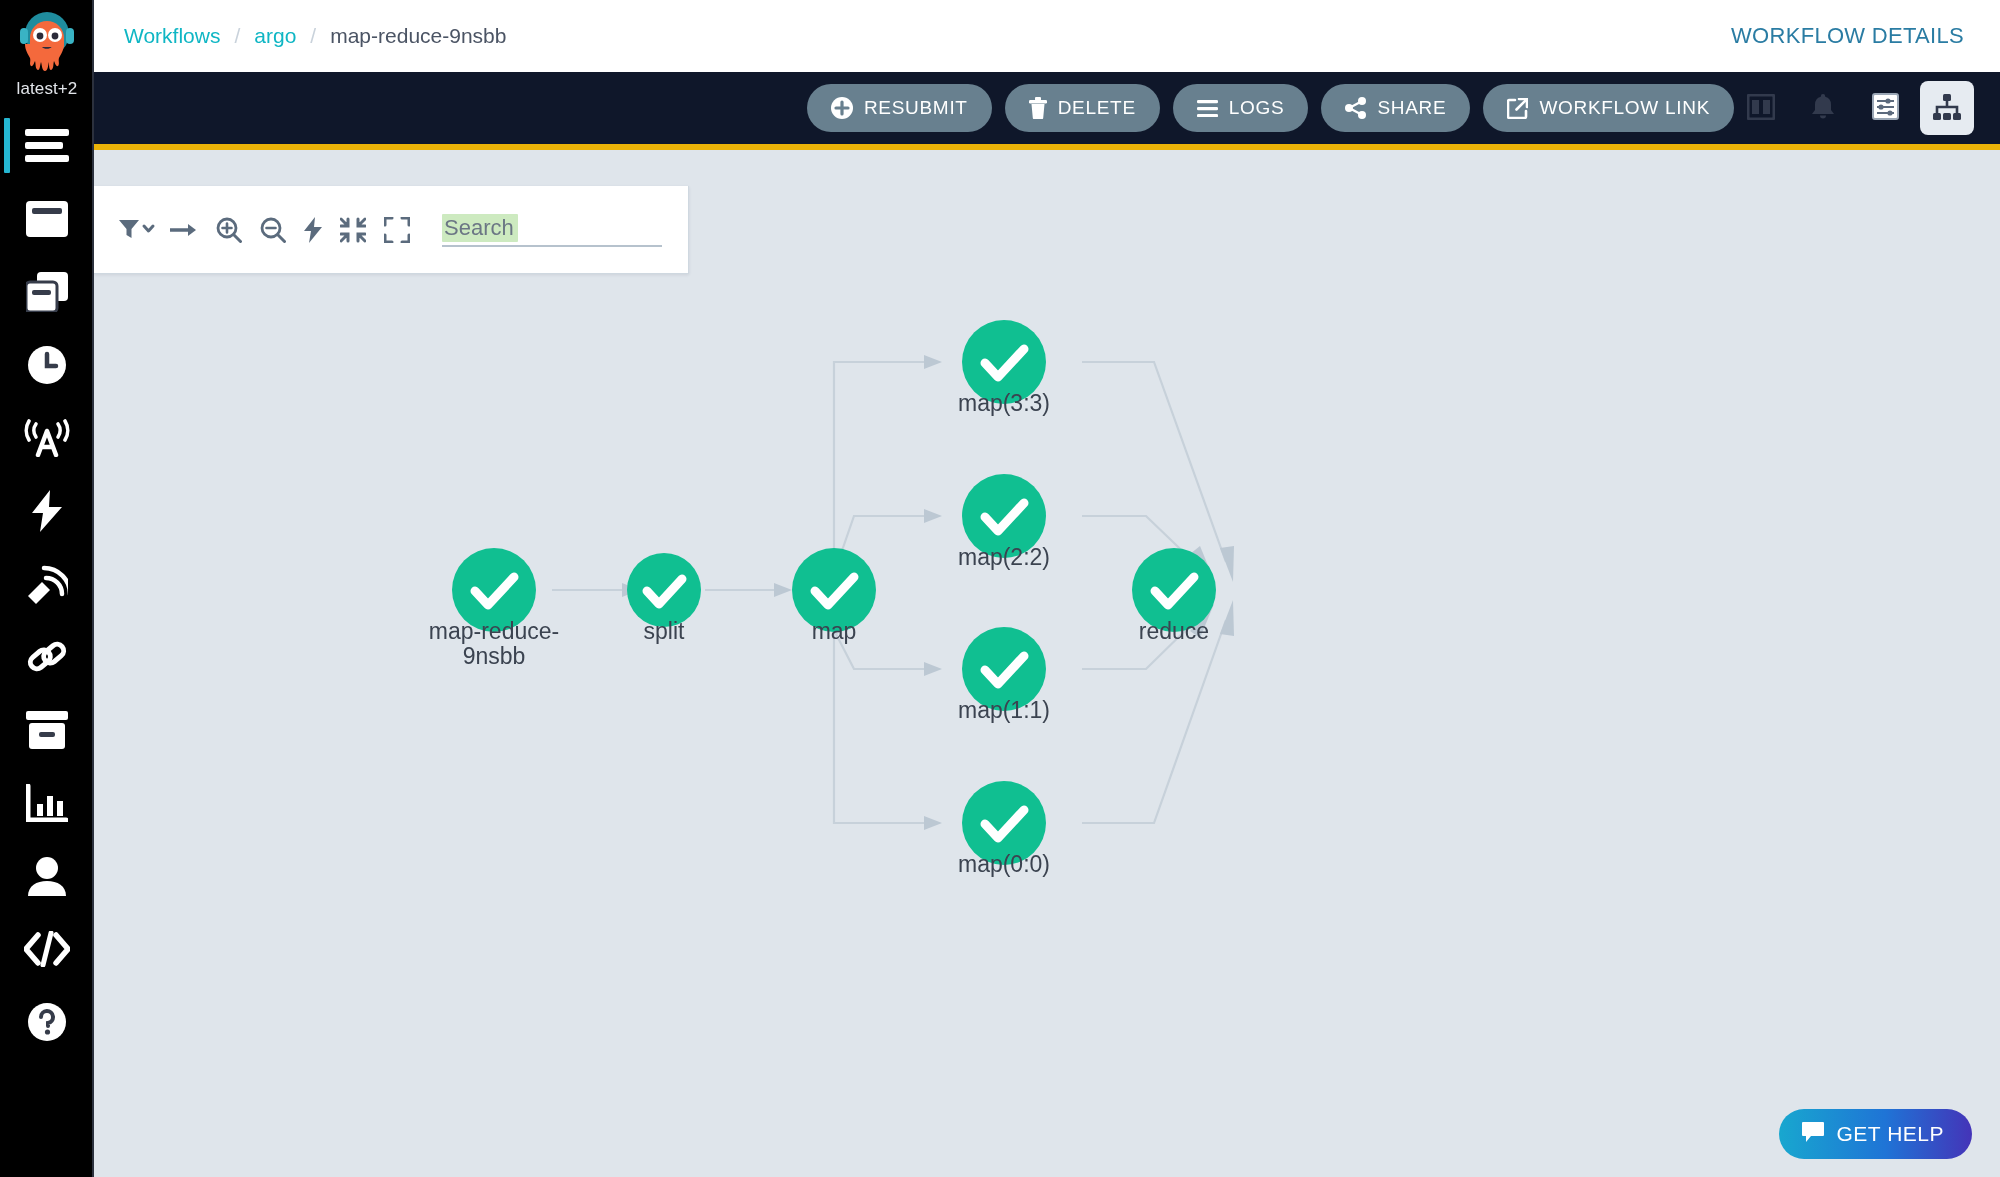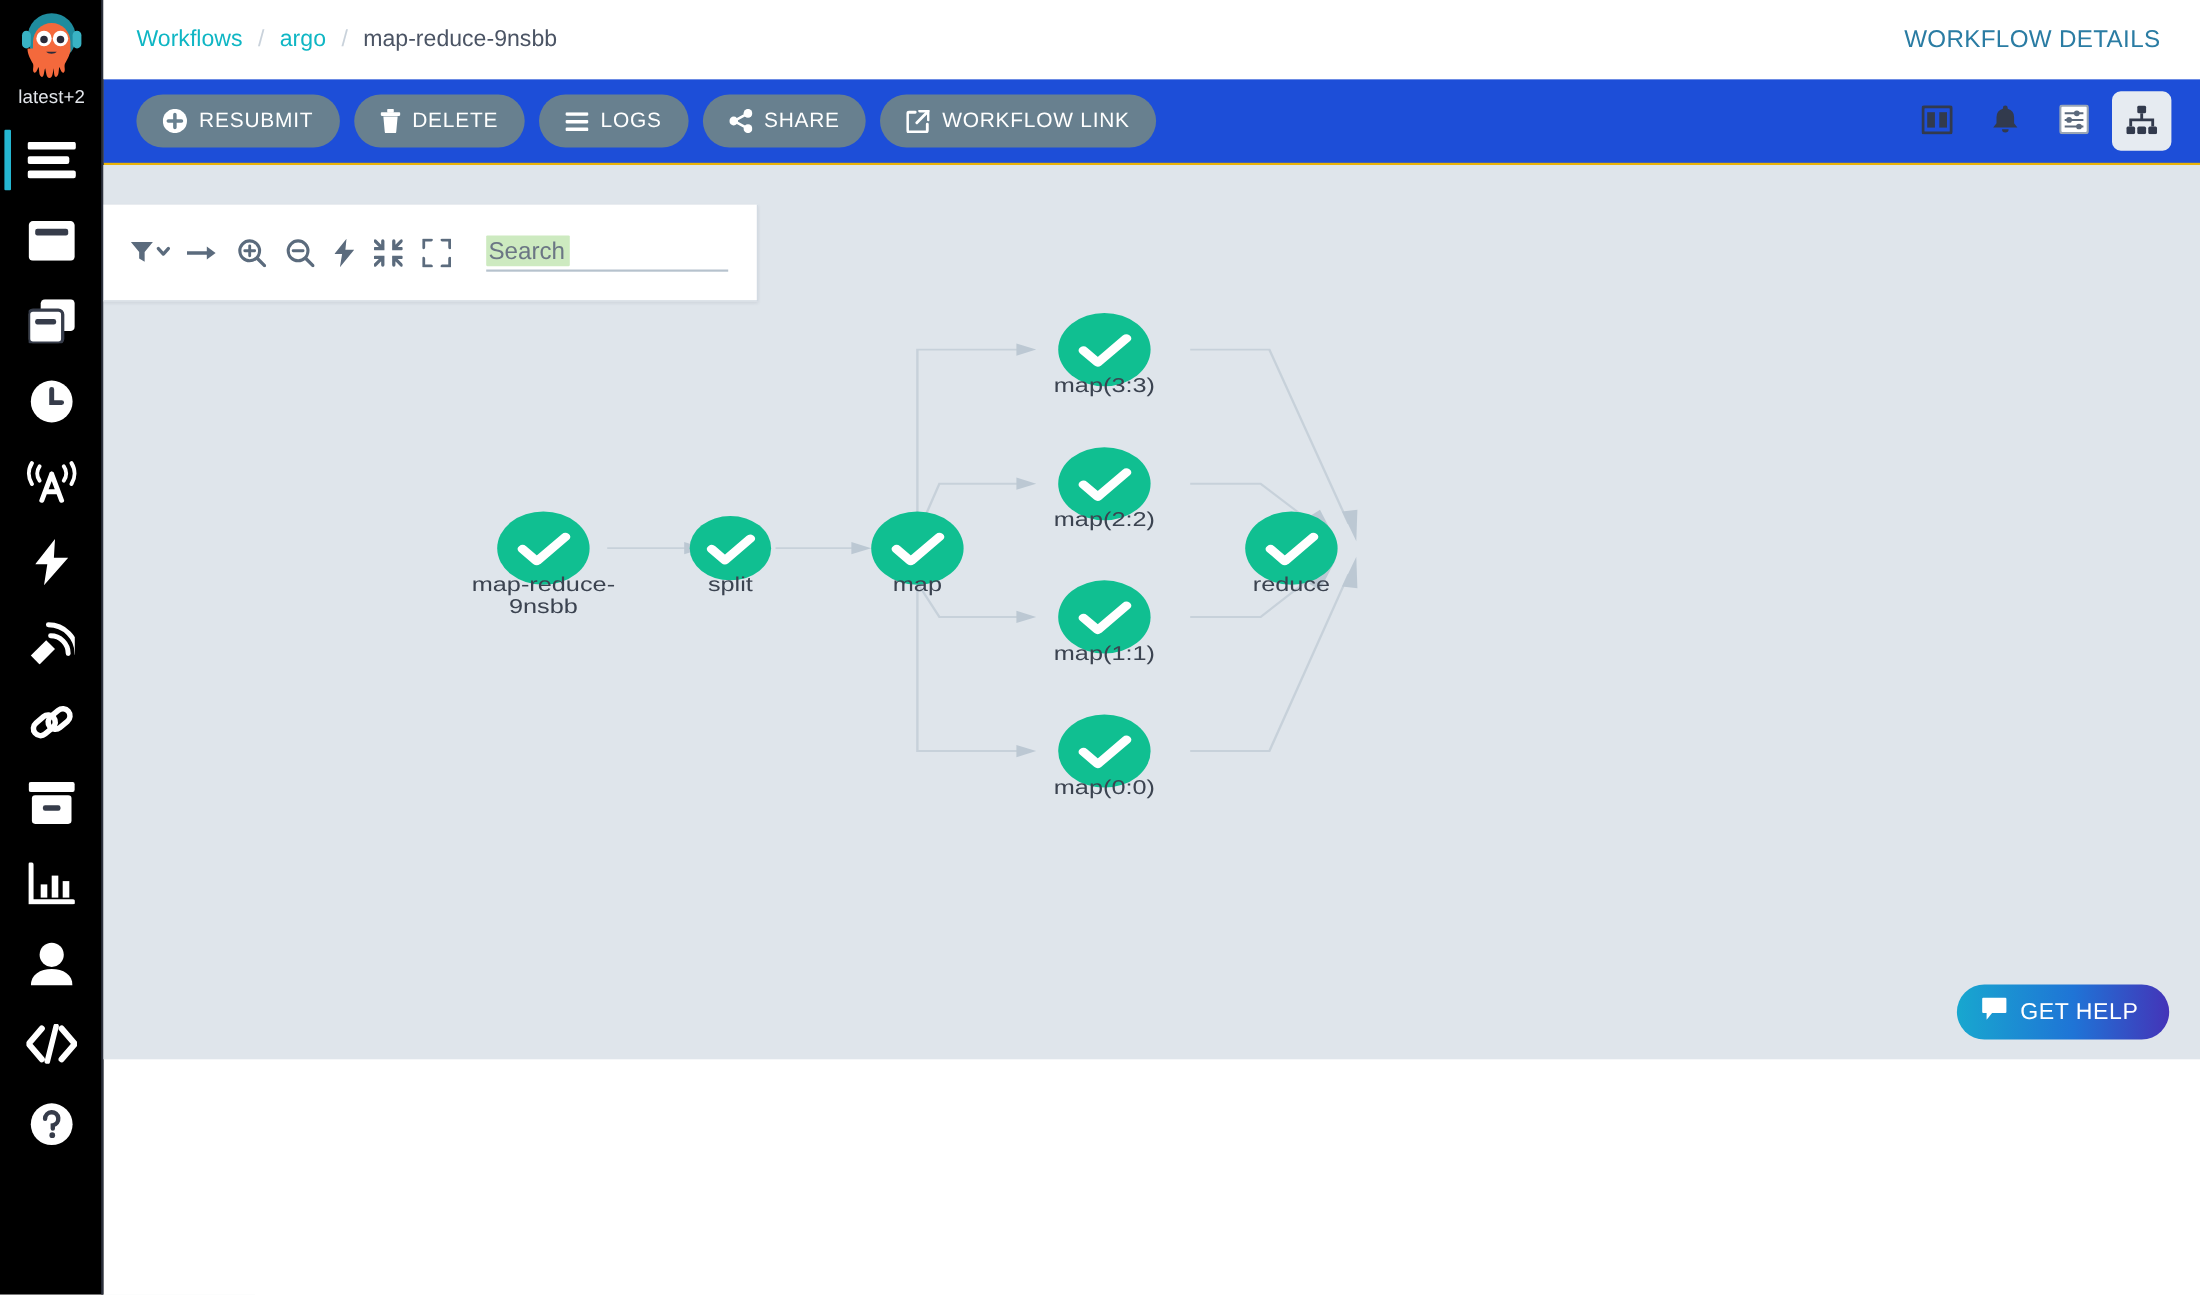--- a/index.html
+++ b/index.html
@@ -33,44 +33,44 @@
     position: relative; cursor: pointer;
   }
   .nav-item.active::before {
     content: ""; position: absolute; left: 4px; top: 9px;
     width: 6px; height: 55px; background: #25b6d1; border-radius: 1px;
   }
   .nav-item svg { display: block; }
   .nav-spacer { flex: 1 1 auto; }
 
   
-  #main { flex: 1 1 auto; height: 963px; display: flex; flex-direction: column; background:#fff; }
+  #main { flex: 1 1 auto; height: 1177px; display: flex; flex-direction: column; background:#fff; }
 
   
   #topbar {
     height: 72px; flex: 0 0 72px; background: #fff;
     display: flex; align-items: center; justify-content: space-between;
     padding: 0 36px 0 30px; position: relative;
   }
   #breadcrumb { display: flex; align-items: center; font-size: 21px; }
   #breadcrumb .crumb-link { color: #0fb6c4; cursor: pointer; }
   #breadcrumb .crumb-sep { color: #c9d2db; margin: 0 14px; font-size: 21px; }
   #breadcrumb .crumb-current { color: #4b5464; }
   #details-link {
     color: #2a7ca3; font-size: 22px; letter-spacing: .3px; cursor: pointer;
     font-weight: 400;
     margin-left: 44px;
   }
 
   
   #actionbar {
-    height: 78px; flex: 0 0 78px; background: #1d4ed8;
-    display: flex; align-items: center; justify-content: space-between;
+    height: 78px; flex: 0 0 78px; background: #0f172a;
+    display: flex; align-items: center; justify-content: flex-end;
     padding: 0 26px 0 30px;
-    border-bottom: 2px solid #eab308;
+    border-bottom: 6px solid #eab308;
   }
   #action-buttons { display: flex; align-items: center; gap: 13px; }
   .abtn {
     height: 48px; border: none; border-radius: 24px;
     background: #68808f; color: #fff;
     font-family: "Liberation Sans", sans-serif;
     font-size: 19px; letter-spacing: .7px;
     display: inline-flex; align-items: center; gap: 11px;
     padding: 0 24px; cursor: pointer; white-space: nowrap;
   }

